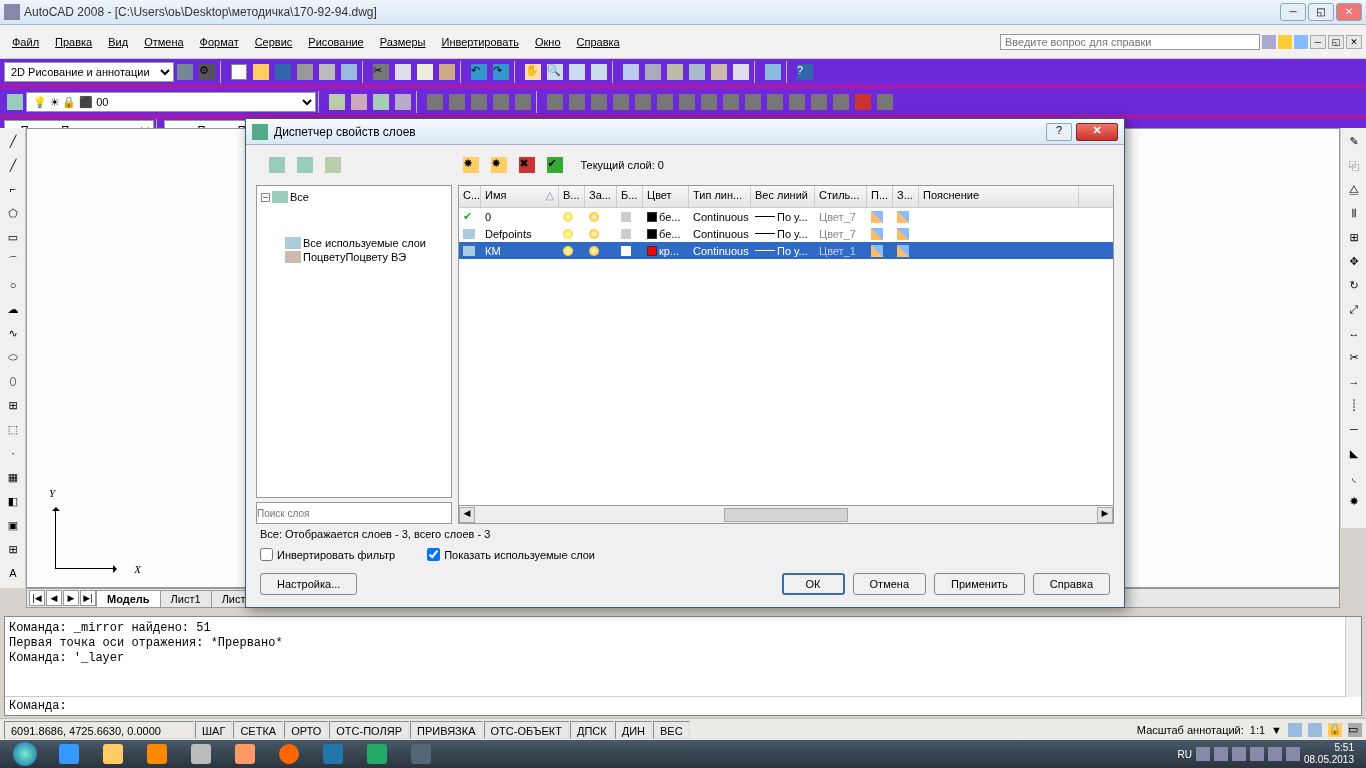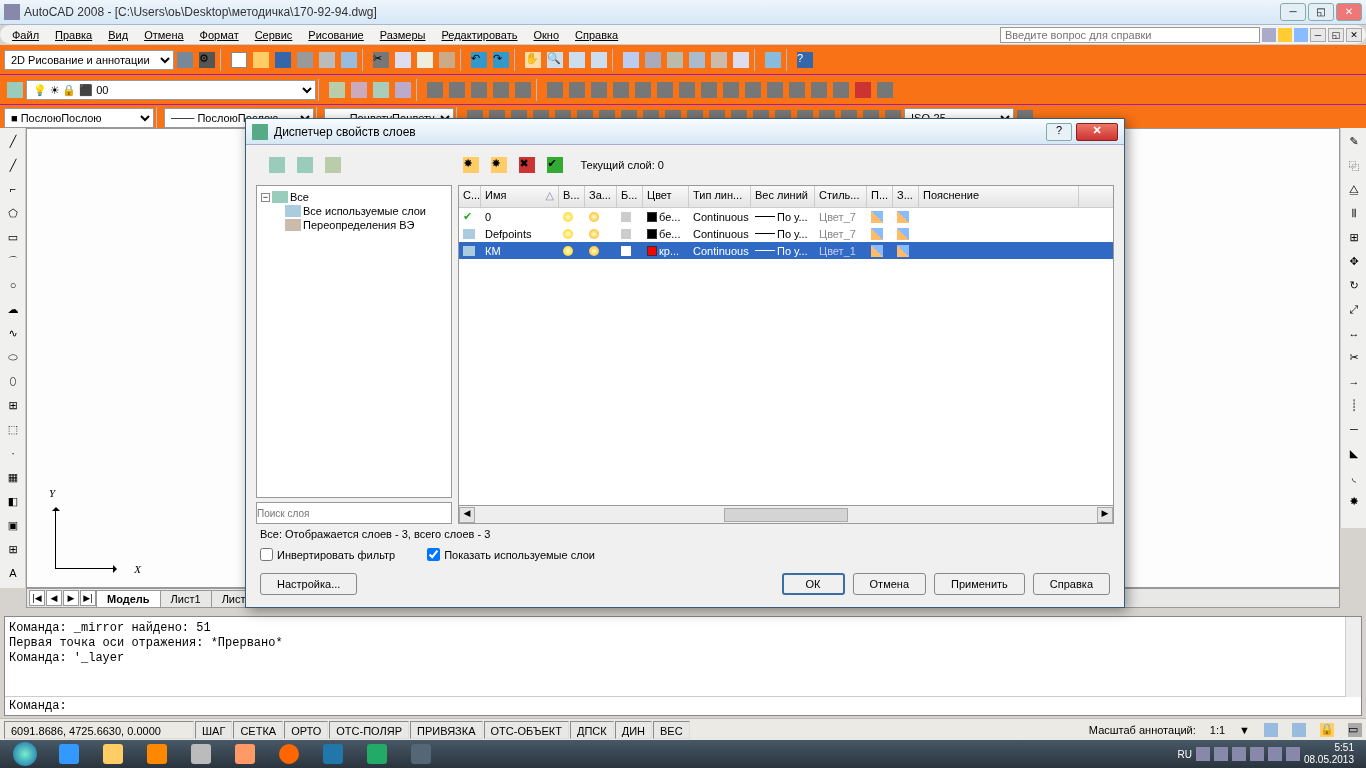--- a/index.html
+++ b/index.html
@@ -7,29 +7,29 @@
 
 
 .titlebar { height: 25px; background: linear-gradient(#eef5fc,#d6e7f7); border-bottom: 1px solid #a8b8c8; display: flex; align-items: center; padding: 0 4px; }
 .titlebar .app-icon { width: 16px; height: 16px; background: #88a; margin-right: 4px; display: inline-block; }
 .titlebar .title-text { flex: 1; font-size: 12px; color: #333; }
 .win-controls { display: flex; gap: 2px; }
 .win-btn { width: 26px; height: 18px; border: 1px solid #8aa; border-radius: 3px; background: #e4eef6; text-align: center; font-size: 10px; line-height: 16px; }
 .win-btn.close { background: #e77; color: #fff; }
 
 
-.menubar { height: 20px; background: #f2f2f0; display: flex; align-items: center; padding: 0 4px; border-bottom: 1px solid #ccc; border-radius: 10px; }
+.menubar { height: 34px; background: #f2f2f0; display: flex; align-items: center; padding: 0 4px; border-bottom: 1px solid #ccc; }
 .menubar .menu-item { padding: 2px 8px; text-decoration: underline; color: #000; font-size: 11px; }
 .menubar .help-search { margin-left: auto; display: flex; align-items: center; gap: 2px; }
 .menubar .help-search input { width: 260px; height: 16px; font-size: 11px; padding: 0 4px; border: 1px solid #999; }
 .sm-icon { width: 14px; height: 14px; background: #88a; display: inline-block; }
 .mini-btn { width: 16px; height: 14px; border: 1px solid #aaa; background: #e8e8e8; font-size: 9px; text-align: center; line-height: 12px; }
 
 
-.toolbar-row { background: #f97316; border-bottom: 1px solid #a21caf; display: flex; align-items: center; padding: 2px 4px; gap: 0; height: 30px; }
+.toolbar-row { background: #6d28d9; border-bottom: 5px solid #a21caf; display: flex; align-items: center; padding: 2px 4px; gap: 0; height: 30px; }
 .toolbar-row.short { height: 26px; }
 .tb-btn { width: 22px; height: 22px; border: 1px solid transparent; background: transparent; display: inline-flex; align-items: center; justify-content: center; }
 .tb-sep { width: 6px; height: 22px; border-left: 1px solid #bbb; margin: 0 2px; }
 .tb-select { height: 20px; font-size: 11px; border: 1px solid #999; background: #fff; padding: 0 2px; }
 .ico { width: 16px; height: 16px; display: inline-block; background: #777; }
 .ico.blue { background: #39c; }
 .ico.green { background: #3a3; }
 .ico.red { background: #c33; }
 
 
@@ -56,21 +56,21 @@
 
 .cmd-window { position: absolute; left: 4px; right: 4px; bottom: 52px; height: 100px; background: #fff; border: 1px solid #888; display: flex; flex-direction: column; font-family: "Courier New", monospace; font-size: 12px; }
 .cmd-history { flex: 1; padding: 4px; overflow: hidden; line-height: 15px; white-space: pre; border-bottom: 1px solid #ccc; }
 .cmd-input-row { height: 18px; padding: 0 4px; display: flex; align-items: center; }
 .cmd-scroll { width: 16px; background: #eee; border-left: 1px solid #ccc; }
 
 
 .statusbar { position: absolute; left: 0; right: 0; bottom: 28px; height: 22px; background: #eceae5; border-top: 1px solid #bbb; display: flex; align-items: center; font-size: 11px; padding: 0 4px; gap: 1px; }
 .sb-cell { border: 1px inset #ddd; padding: 2px 6px; height: 18px; line-height: 14px; }
 .sb-cell.toggle { background: #e8e8e6; }
-.sb-right { margin-left: auto; display: flex; align-items: center; gap: 14px; }
+.sb-right { margin-left: auto; display: flex; align-items: center; gap: 6px; }
 
 
 .taskbar { position: absolute; left: 0; right: 0; bottom: 0; height: 28px; background: linear-gradient(#475866,#2a343d); display: flex; align-items: center; padding: 0 4px; }
 .task-btn { width: 42px; height: 26px; display: inline-flex; align-items: center; justify-content: center; border-radius: 2px; margin-right: 2px; }
 .task-btn .sq { width: 20px; height: 20px; border-radius: 3px; }
 .task-btn.start .sq { background: radial-gradient(circle,#7ec,#16a); border-radius: 50%; width: 24px; height: 24px; }
 .tray { margin-left: auto; display: flex; align-items: center; gap: 4px; color: #fff; font-size: 10px; padding-right: 8px; }
 .clock { text-align: right; line-height: 12px; }
 
 
@@ -82,21 +82,21 @@
 .dlg-title .close-btn { width: 42px; height: 18px; background: linear-gradient(#e76,#c33); border: 1px solid #822; border-radius: 2px; text-align: center; color: #fff; font-weight: bold; margin-left: 4px; }
 
 .dlg-toolbar { height: 40px; display: flex; align-items: center; padding: 0 14px 0 20px; gap: 6px; }
 .dlg-tb-btn { width: 22px; height: 22px; background: transparent; border: 1px solid transparent; display: inline-flex; align-items: center; justify-content: center; }
 .dlg-cur-layer { margin-left: 8px; color: #000; }
 
 .dlg-body { flex: 1; display: flex; padding: 0 10px; gap: 6px; }
 .dlg-tree-panel { width: 196px; display: flex; flex-direction: column; }
 .dlg-tree { flex: 1; border: 1px solid #999; background: #fff; padding: 4px; font-size: 11px; }
 .tree-node { display: flex; align-items: center; gap: 2px; padding: 1px 0; }
-.tree-node.child { margin-left: 24px; }
+.tree-node.child { margin-left: 24px; margin-top: 32px; }
 .tree-node.child2 { margin-left: 24px; }
 .tree-toggle { width: 9px; height: 9px; border: 1px solid #888; text-align: center; line-height: 7px; font-size: 9px; }
 .tree-icon { width: 16px; height: 12px; display: inline-block; }
 .layer-search { height: 22px; border: 1px solid #999; background: #fff; padding: 2px 0; color: #888; margin-top: 4px; font-size: 10px; width: 100%; }
 
 .dlg-grid-panel { flex: 1; display: flex; flex-direction: column; }
 .dlg-grid { flex: 1; border: 1px solid #999; background: #fff; overflow: hidden; }
 .grid-header { display: flex; height: 22px; background: linear-gradient(#fafafa,#e4e4e4); border-bottom: 1px solid #ccc; }
 .gh-cell { border-right: 1px solid #ccc; padding: 3px 4px; font-size: 11px; overflow: hidden; white-space: nowrap; }
 .grid-row { display: flex; height: 17px; align-items: center; font-size: 11px; }
@@ -143,21 +143,21 @@
 
 <div class="menubar">
   <span class="menu-item">Файл</span>
   <span class="menu-item">Правка</span>
   <span class="menu-item">Вид</span>
   <span class="menu-item">Отмена</span>
   <span class="menu-item">Формат</span>
   <span class="menu-item">Сервис</span>
   <span class="menu-item">Рисование</span>
   <span class="menu-item">Размеры</span>
-  <span class="menu-item">Редактировать</span>
+  <span class="menu-item">Инвертировать</span>
   <span class="menu-item">Окно</span>
   <span class="menu-item">Справка</span>
   <div class="help-search">
     <input type="text" placeholder="Введите вопрос для справки" style="">
     <span class="sm-icon" style="background:#aac"></span>
     <span class="sm-icon" style="background:#fc3"></span>
     <span class="sm-icon" style="background:#8bf"></span>
     <div class="mini-btn">─</div>
     <div class="mini-btn">◱</div>
     <div class="mini-btn">✕</div>
@@ -595,21 +595,21 @@
           <span class="tree-toggle">−</span>
           <span class="tree-icon" style="background:#9cb"></span>
           <span>Все</span>
         </div>
         <div class="tree-node child">
           <span class="tree-icon" style="background:#acd"></span>
           <span>Все используемые слои</span>
         </div>
         <div class="tree-node child2">
           <span class="tree-icon" style="background:#cba"></span>
-          <span>Переопределения ВЭ</span>
+          <span>ПоцветуПоцвету ВЭ</span>
         </div>
       </div>
       <input class="layer-search" type="text" placeholder="Поиск слоя" style="">
     </div>
 
     <div class="dlg-grid-panel">
       <div class="dlg-grid">
         <div class="grid-header">
           <div class="gh-cell c-st">С...</div>
           <div class="gh-cell c-nm"><span>Имя</span> <span style="float:right;color:#88a">△</span></div>

